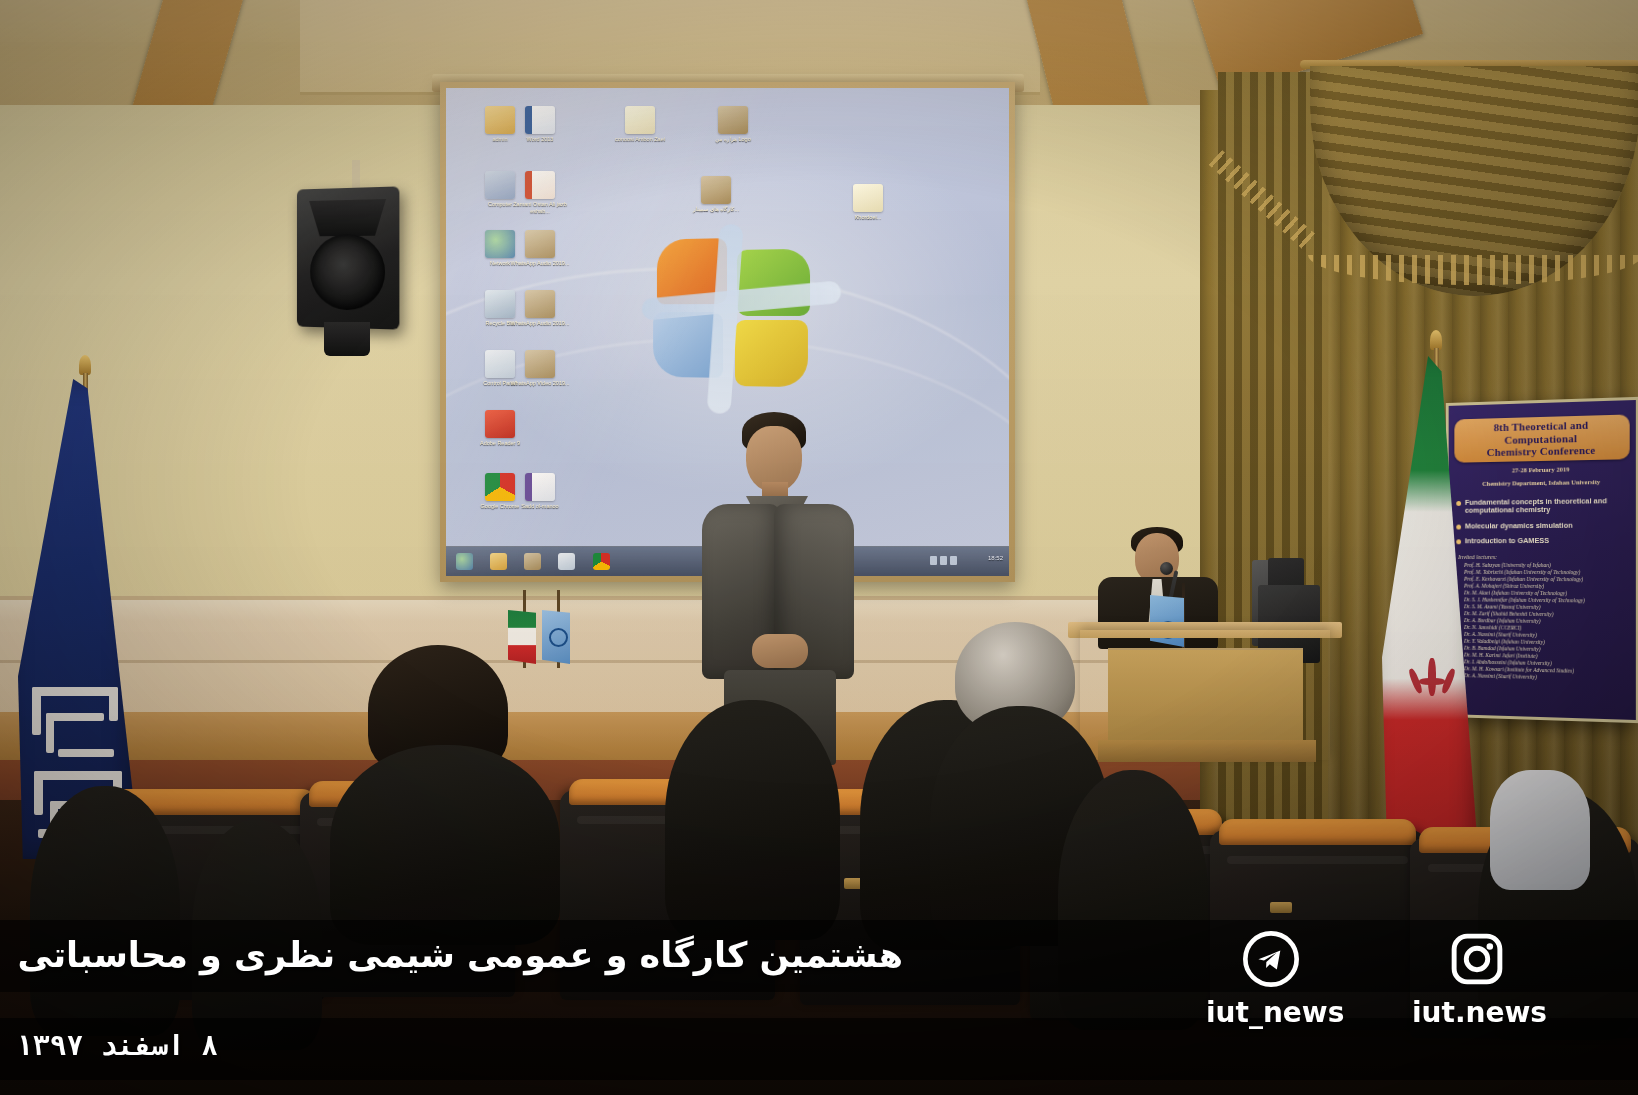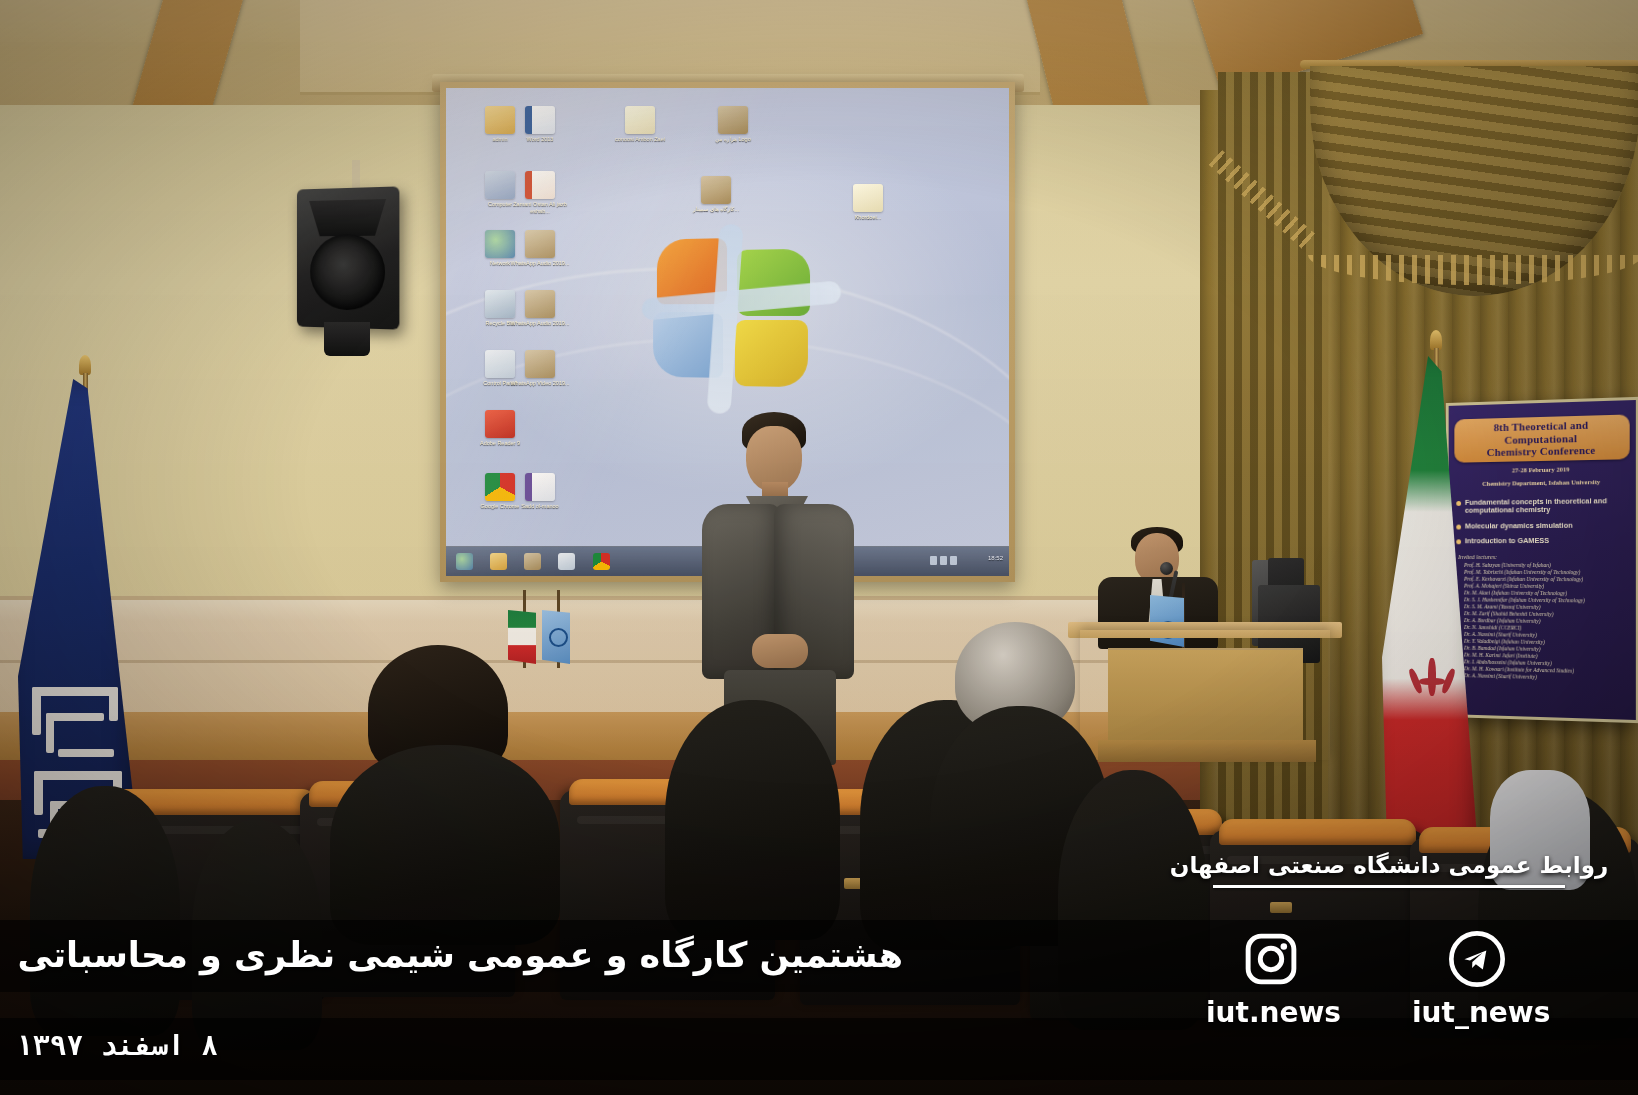--- a/index.html
+++ b/index.html
@@ -840,40 +840,36 @@
 
   <div class="layer warmth"></div>
   <div class="layer vignette"></div>
 
   <div class="cap-band cap-title-band"></div>
   <div class="cap-band cap-date-band"></div>
 
   <div class="cap-title">هشتمین کارگاه و عمومی شیمی نظری و محاسباتی</div>
   <div class="cap-date">۸ اسفند ۱۳۹۷</div>
 
-  <div class="pr-block">
-    <div class="pr-text">روابط عمومی دانشگاه صنعتی اصفهان</div>
-    <div class="pr-rule"></div>
-  </div>
 
   <div class="social-row">
+    <div class="social">
+      <div class="ico">
+        <svg width="56" height="56" viewBox="0 0 24 24" aria-hidden="true">
+          <circle cx="12" cy="12" r="11" fill="none" stroke="#ffffff" stroke-width="2"></circle>
+          <path d="M6.6 12.1l9.4-3.7-1.5 8.1-3-2.2-1.6 1.6.1-2.6 4.4-4-5.4 3.3-2.4-.5z" fill="#ffffff"></path>
+        </svg>
+      </div>
+      <div class="handle">iut_news</div>
+    </div>
     <div class="social">
       <div class="ico">
         <svg width="56" height="56" viewBox="0 0 24 24" aria-hidden="true">
           <rect x="2.2" y="2.2" width="19.6" height="19.6" rx="5.6" fill="none" stroke="#ffffff" stroke-width="2.1"></rect>
           <circle cx="12" cy="12" r="4.6" fill="none" stroke="#ffffff" stroke-width="2.1"></circle>
           <circle cx="17.5" cy="6.6" r="1.4" fill="#ffffff"></circle>
         </svg>
       </div>
       <div class="handle">iut.news</div>
     </div>
-    <div class="social">
-      <div class="ico">
-        <svg width="56" height="56" viewBox="0 0 24 24" aria-hidden="true">
-          <circle cx="12" cy="12" r="11" fill="none" stroke="#ffffff" stroke-width="2"></circle>
-          <path d="M6.6 12.1l9.4-3.7-1.5 8.1-3-2.2-1.6 1.6.1-2.6 4.4-4-5.4 3.3-2.4-.5z" fill="#ffffff"></path>
-        </svg>
-      </div>
-      <div class="handle">iut_news</div>
-    </div>
   </div>
 
 </div>
 
 </body></html>

